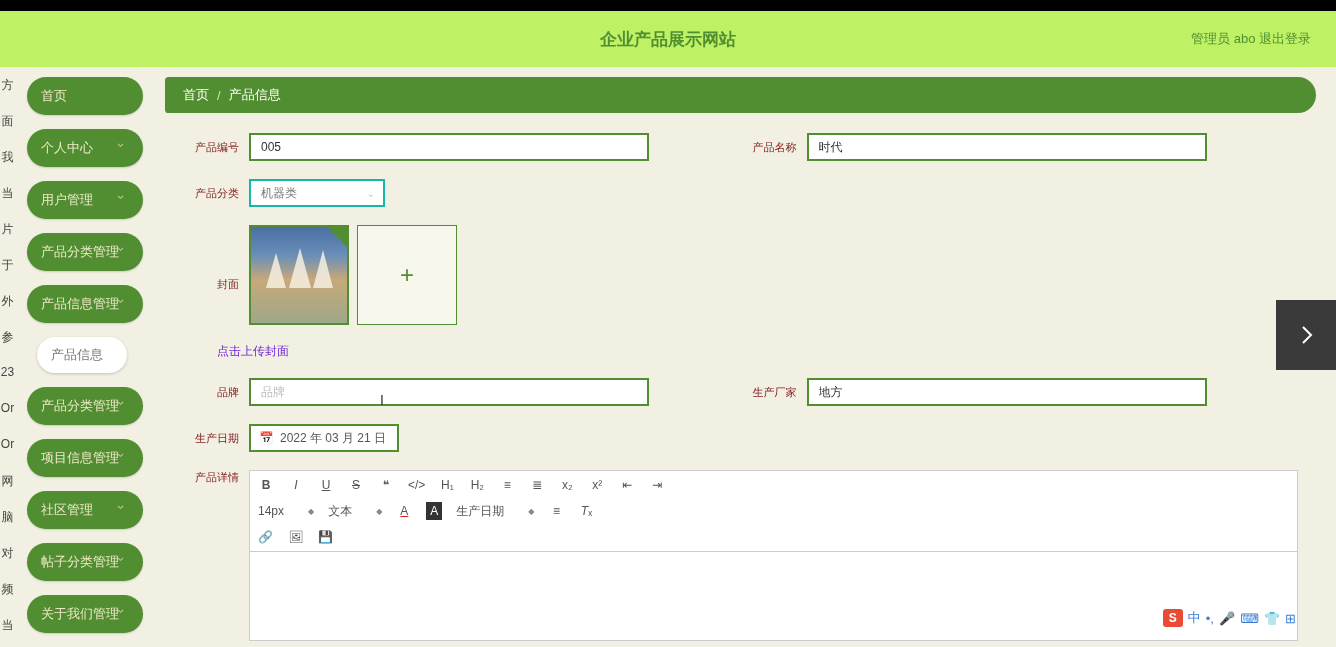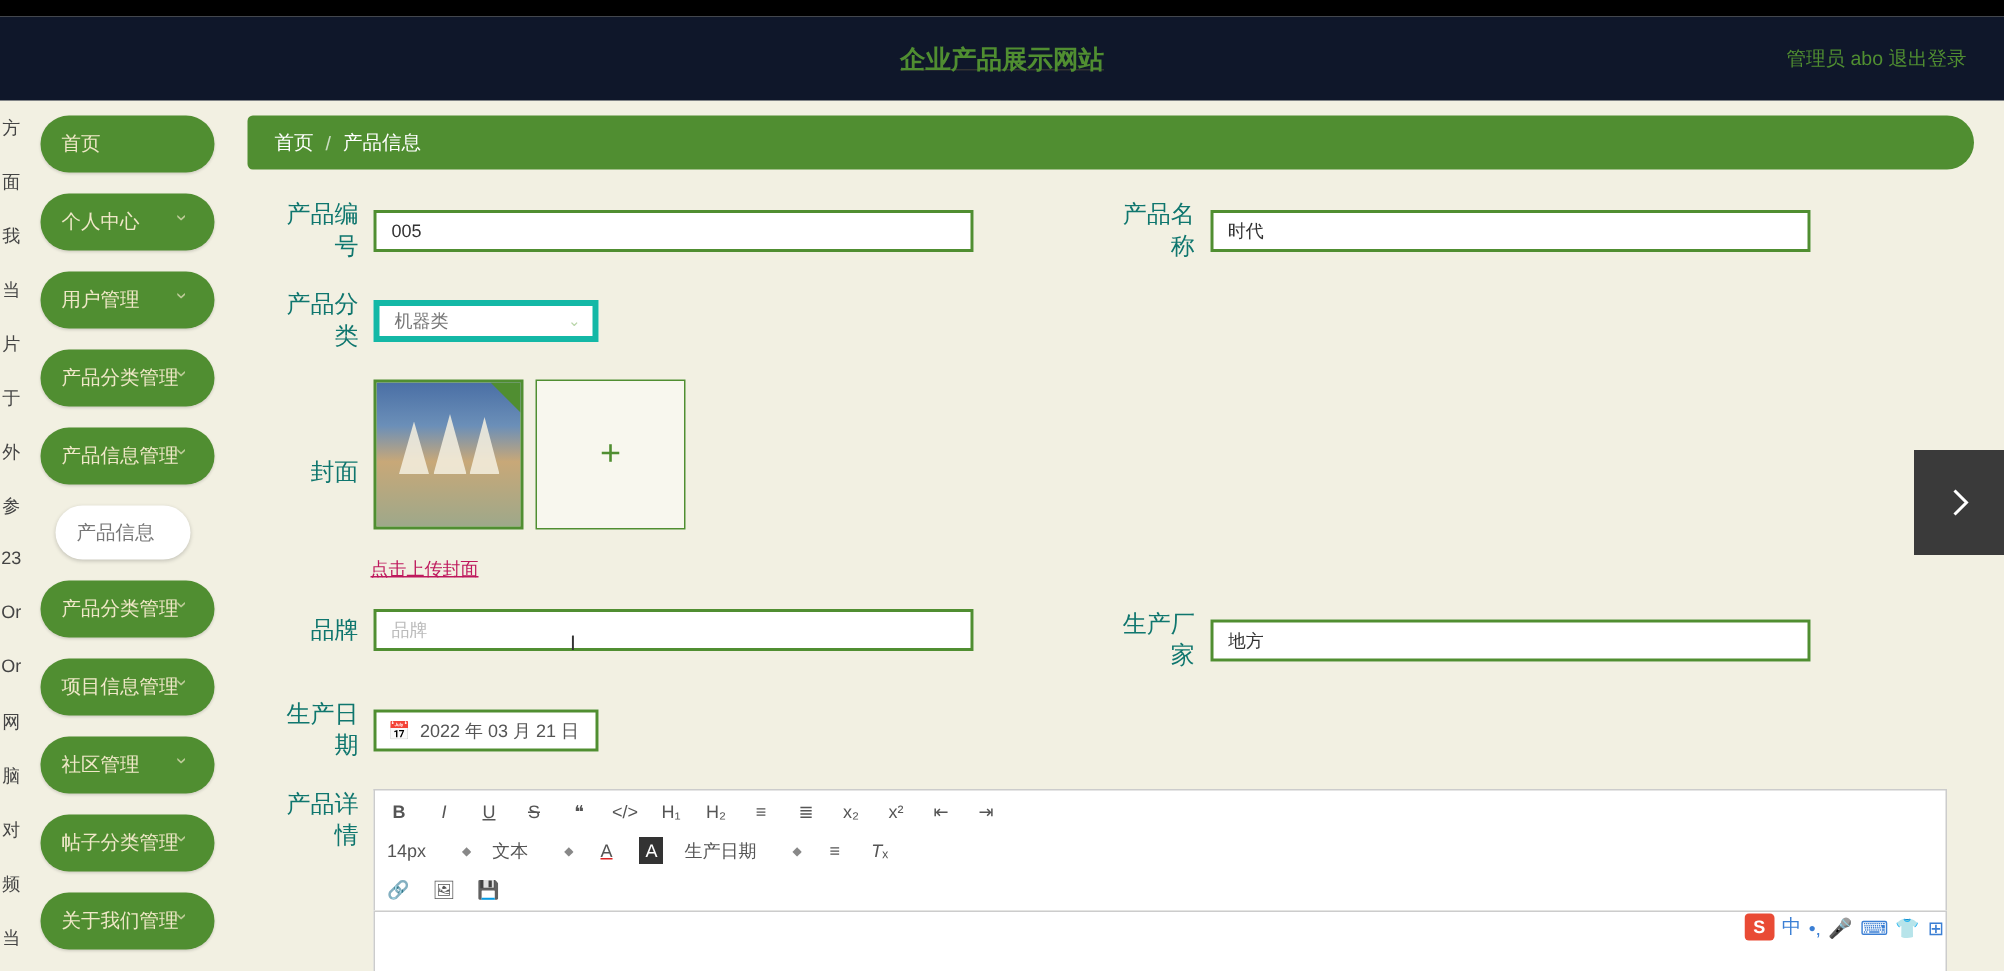--- a/index.html
+++ b/index.html
@@ -1,51 +1,51 @@
 <!DOCTYPE html>
 <html><head>
 <meta charset="utf-8">
 <style>
 * { box-sizing: border-box; margin: 0; padding: 0; }
 body { font-family: "Microsoft YaHei", sans-serif; background: #f2f0e2; font-size: 13px; color: #333; }
 .topbar-black { height: 11px; background: #000; }
-.header { height: 56px; background: #0f172a; display: flex; align-items: center; justify-content: center; position: relative; text-decoration: underline; }
+.header { height: 56px; background: #bef264; display: flex; align-items: center; justify-content: center; position: relative; }
 .header-title { color: #508e31; font-size: 17px; font-weight: bold; }
 .header-right { position: absolute; right: 25px; color: #508e31; font-size: 13px; }
 .header-right span { margin-left: 0; cursor: pointer; }
 .main { display: flex; }
 .left-strip { width: 15px; display: flex; flex-direction: column; align-items: center; padding-top: 10px; font-size: 12px; color: #444; gap: 10px; }
 .left-strip div { height: 26px; }
 .sidebar { width: 140px; padding: 10px 12px 10px 12px; }
 .side-btn { background: #508e31; color: #f0e8c8; border-radius: 24px; padding: 10px 14px; font-size: 13px; margin-bottom: 14px; display: flex; align-items: center; justify-content: space-between; cursor: pointer; box-shadow: 0 1px 2px rgba(0,0,0,0.15); }
 .side-btn.active-sub { background: #fff; color: #777; box-shadow: 0 1px 3px rgba(0,0,0,0.2); padding: 9px 14px; margin-left: 10px; width: 90px; }
 .chev { width: 10px; height: 10px; display: inline-block; transform: rotate(90deg); color: #f0e8c8; opacity: 0.7; }
 .content { flex: 1; padding: 10px 20px 10px 10px; }
 .breadcrumb { background: #508e31; color: #fff; border-radius: 12px 60px 60px 12px; padding: 9px 18px; font-size: 13px; display: flex; align-items: center; }
 .breadcrumb .sep { margin: 0 8px; opacity: 0.7; }
 .form-area { padding: 20px 18px; }
 .row { display: flex; margin-bottom: 18px; align-items: flex-start; }
 .field { display: flex; align-items: center; flex: 0 0 50%; }
 .field-full { display: flex; align-items: flex-start; width: 100%; }
-.label { width: 56px; text-align: right; font-size: 16px; color: #0f766e; margin-right: 10px; }
+.label { width: 56px; text-align: right; font-size: 11px; color: #7f1d1d; margin-right: 10px; }
 .input { border: 2px solid #508e31; background: #fff; height: 28px; padding: 0 10px; font-size: 12px; color: #333; }
 .input.w1 { width: 400px; }
 .input.w2 { width: 400px; }
-.select-wrap { border: 4px solid #14b8a6; background: #fff; height: 28px; width: 150px; display: flex; align-items: center; justify-content: space-between; padding: 0 8px 0 10px; cursor: pointer; }
+.select-wrap { border: 2px solid #14b8a6; background: #fff; height: 28px; width: 136px; display: flex; align-items: center; justify-content: space-between; padding: 0 8px 0 10px; cursor: pointer; }
 .select-val { color: #777; font-size: 12px; }
 .select-arrow { color: #b8d5a8; font-size: 10px; }
 .uploads { display: flex; gap: 8px; }
 .upload-thumb { width: 100px; height: 100px; border: 2px solid #508e31; position: relative; background: linear-gradient(to bottom, #4a6fa5 0%, #6b8fb8 30%, #c8a878 55%, #9ea88a 100%); overflow: hidden; }
 .thumb-corner { position: absolute; top: 0; right: 0; width: 0; height: 0; border-left: 20px solid transparent; border-top: 20px solid #508e31; }
 .sail { position: absolute; background: rgba(245,240,225,0.85); }
 .sail1 { bottom: 35px; left: 15px; width: 20px; height: 35px; clip-path: polygon(50% 0, 100% 100%, 0 100%); }
 .sail2 { bottom: 35px; left: 38px; width: 22px; height: 40px; clip-path: polygon(50% 0, 100% 100%, 0 100%); }
 .sail3 { bottom: 35px; left: 62px; width: 20px; height: 38px; clip-path: polygon(50% 0, 100% 100%, 0 100%); }
 .upload-add { width: 100px; height: 100px; border: 1px solid #508e31; display: flex; align-items: center; justify-content: center; color: #508e31; font-size: 24px; cursor: pointer; background: #f8f7ee; }
-.upload-hint { font-size: 12px; color: #be185d; margin-top: 10px; margin-left: 64px; text-decoration: underline; }
+.upload-hint { font-size: 12px; color: #6d28d9; margin-top: 10px; margin-left: 34px; }
 .date-input { border: 2px solid #508e31; background: #fff; height: 28px; width: 150px; display: flex; align-items: center; padding: 0 8px; gap: 6px; font-size: 12px; color: #555; cursor: pointer;}
 .date-icon { color: #999; font-size: 12px; }
 .editor-wrap { width: calc(100% - 66px); }
 .toolbar { border: 1px solid #ccc; border-bottom: none; background: #fff; padding: 5px 8px; display: flex; flex-wrap: wrap; gap: 4px 14px; align-items: center; font-size: 12px; }
 .tbtn { min-width: 16px; height: 18px; display: inline-flex; align-items: center; justify-content: center; color: #555; cursor: pointer; }
 .tbtn b { font-weight: bold; }
 .tsel { display: inline-flex; align-items: center; gap: 24px; color: #555; cursor: pointer;}
 .tsel-arrow { font-size: 8px; color: #888; }
 .editor-body { border: 1px solid #ccc; min-height: 90px; background: #fff; }
 .right-arrow-panel { position: fixed; right: 0; top: 300px; width: 60px; height: 70px; background: #3a3a3a; display: flex; align-items: center; justify-content: center; color: #fff; cursor: pointer; }

